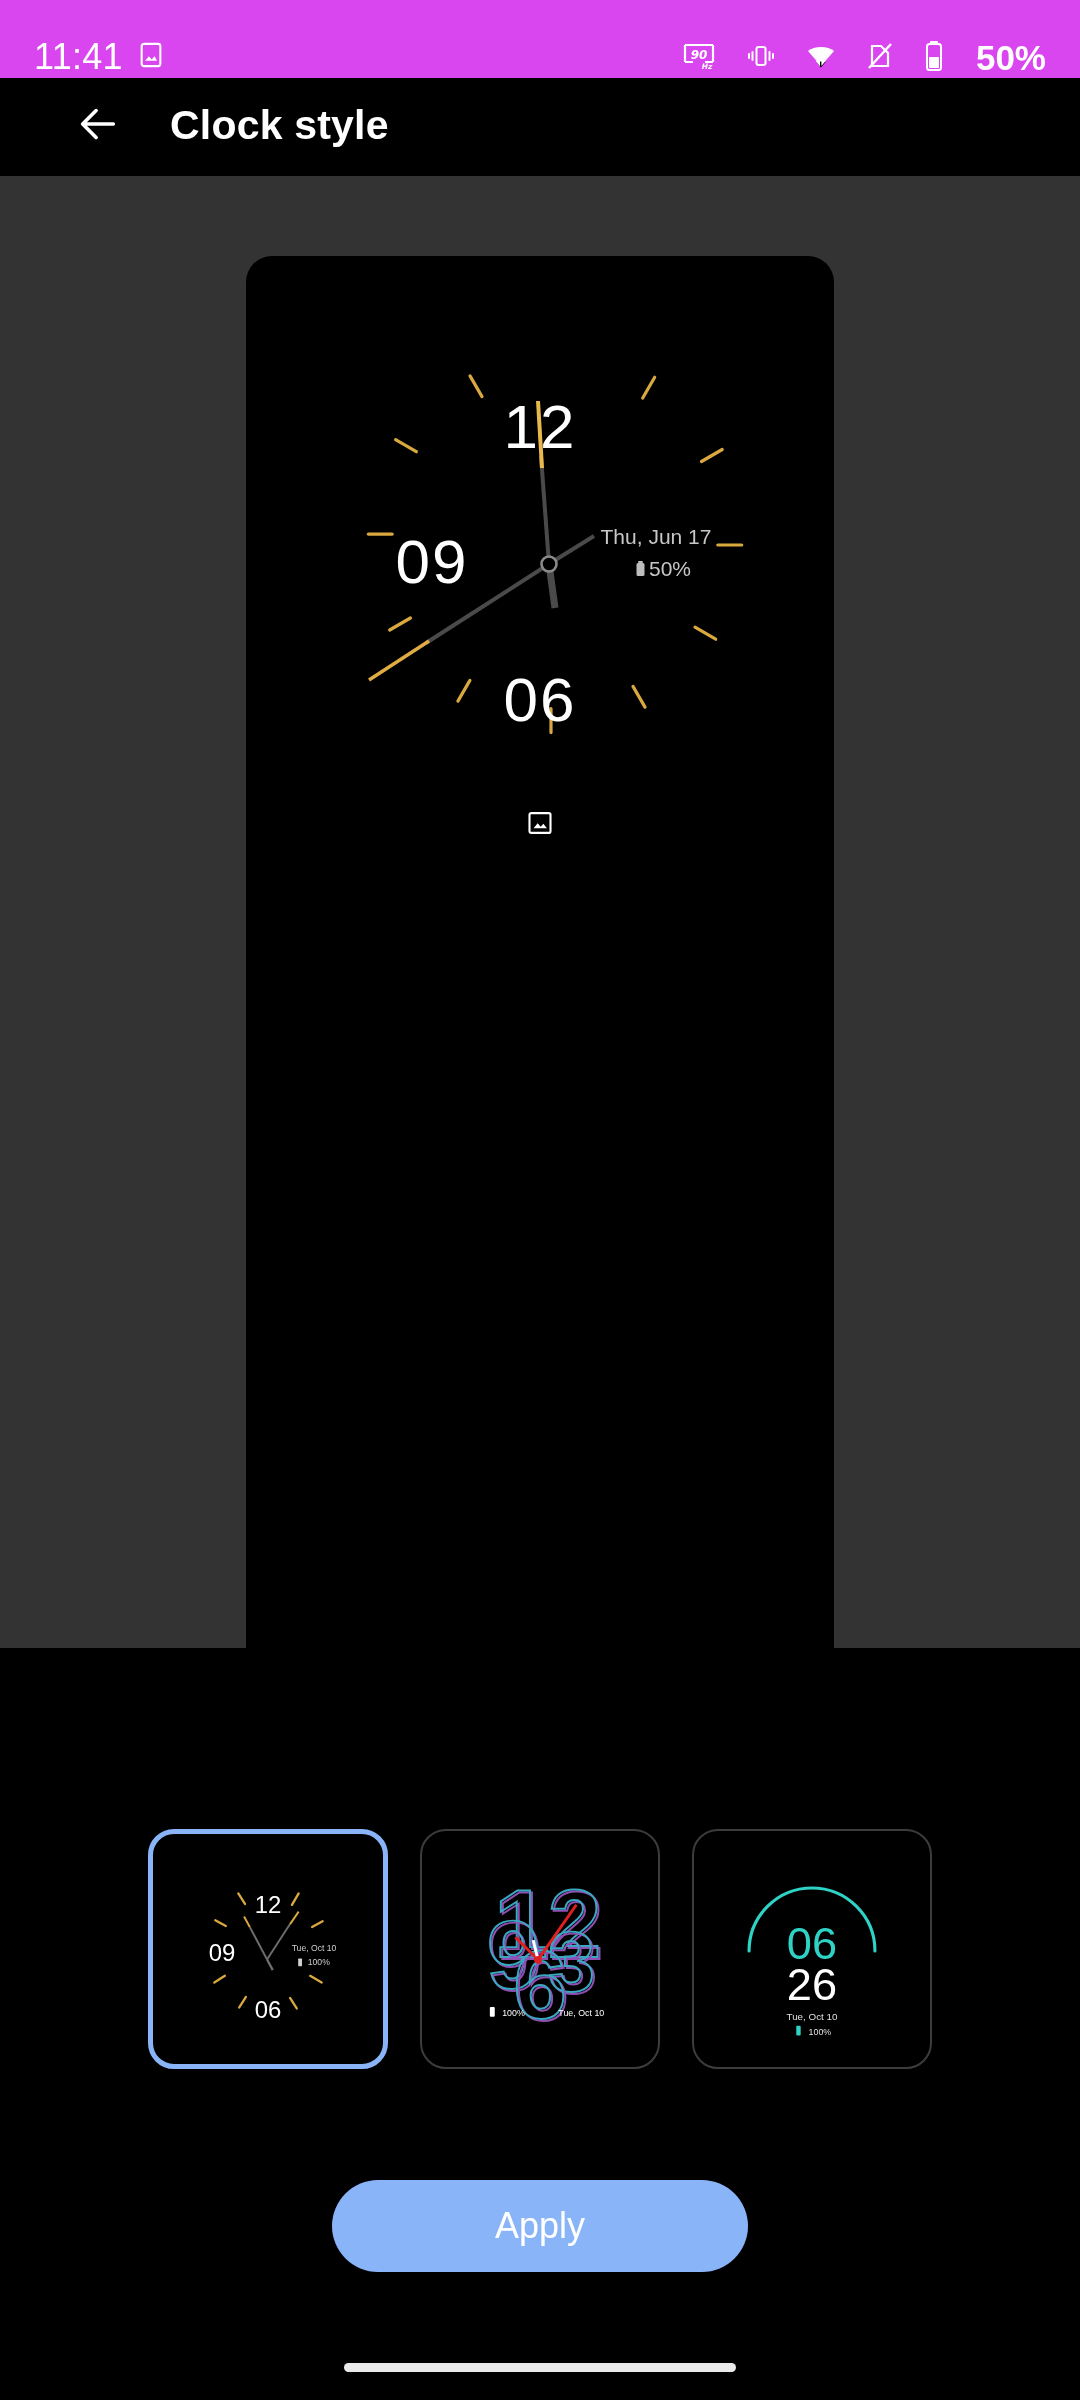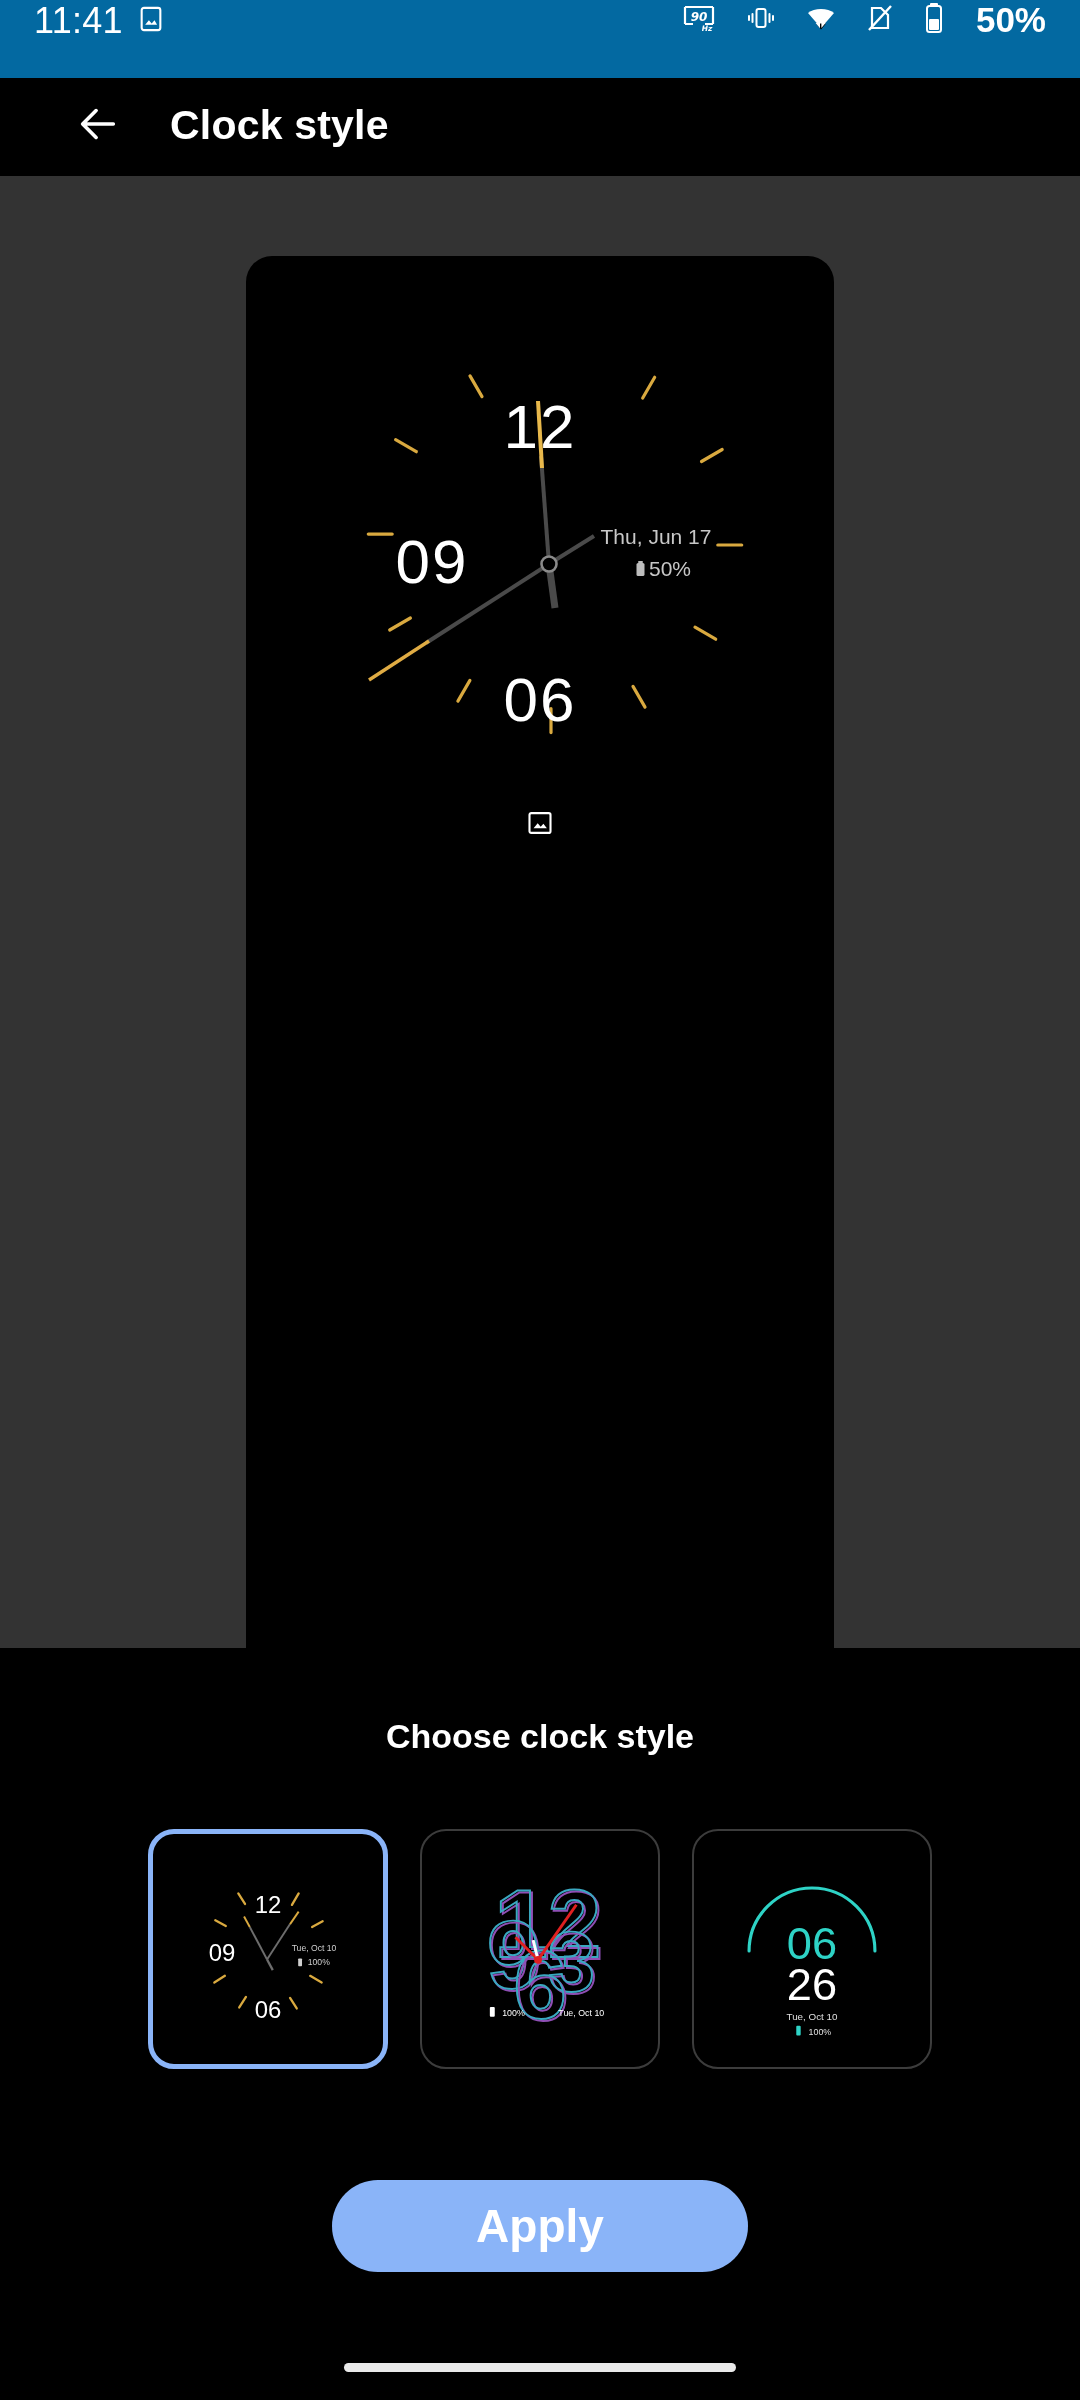--- a/index.html
+++ b/index.html
@@ -7,21 +7,21 @@
     width:1080px; height:2400px;
     background:#000;
     font-family:"Liberation Sans", sans-serif;
     overflow:hidden;
   }
   #screen{ position:relative; width:1080px; height:2400px; background:#000; }
 
   
   #status-bar{
     position:absolute; top:0; left:0; width:1080px; height:78px;
-    background:#0369a1; display:flex; align-items:flex-start;
+    background:#d946ef; display:flex; align-items:flex-end;
     justify-content:space-between; padding:0 34px;
   }
   .sb-left{ display:flex; align-items:center; gap:14px; }
   .sb-right{ display:flex; align-items:center; gap:30px; }
   .sb-time{ color:#fff; font-size:36px; font-weight:500; letter-spacing:.3px; }
   .sb-battery-text{ color:#fff; font-size:35px; font-weight:700; margin-left:2px;}
 
   
   #app-header{
     position:absolute; top:78px; left:0; width:1080px; height:95px;
@@ -73,21 +73,21 @@
     border:5px solid #8ab4f8;
   }
   .thumb-inner{ position:absolute; inset:0; }
 
   #apply-button{
     position:absolute; top:2180px; left:50%; transform:translateX(-50%);
     width:416px; height:92px; border-radius:46px; background:#8ab4f8;
     display:flex; align-items:center; justify-content:center;
     cursor:pointer; border:none;
   }
-  #apply-label{ color:#fff; font-size:46px; font-weight:700; }
+  #apply-label{ color:#fff; font-size:36px; font-weight:400; }
 
   #nav-pill{
     position:absolute; bottom:28px; left:50%; transform:translateX(-50%);
     width:392px; height:9px; border-radius:6px; background:#eaeaea;
   }
 </style>
 </head>
 <body>
 
 <div id="screen">
@@ -205,21 +205,20 @@
           <rect x="3" y="3.5" width="18" height="17" rx="1.5" fill="none" stroke="#fff" stroke-width="1.8"></rect>
           <path d="M6.5 16.5l3.5-4.2 2.6 3 2.3-2.6 3 3.8z" fill="#fff"></path>
         </svg>
       </span>
 
     </div>
   </div>
 
   <div id="bottom-panel"></div>
 
-  <div id="choose-label">Choose clock style</div>
 
   <div id="style-list">
 
     <div class="style-thumb selected">
       <svg class="thumb-inner" viewBox="0 0 240 240">
         <g stroke="#d9a93f" stroke-width="2.4" stroke-linecap="round">
           <line x1="96" y1="73" x2="89" y2="62"></line>
           <line x1="76" y1="96" x2="65" y2="90"></line>
           <line x1="70" y1="120" x2="56" y2="120" opacity="0"></line>
           <line x1="75" y1="148" x2="64" y2="155"></line>

